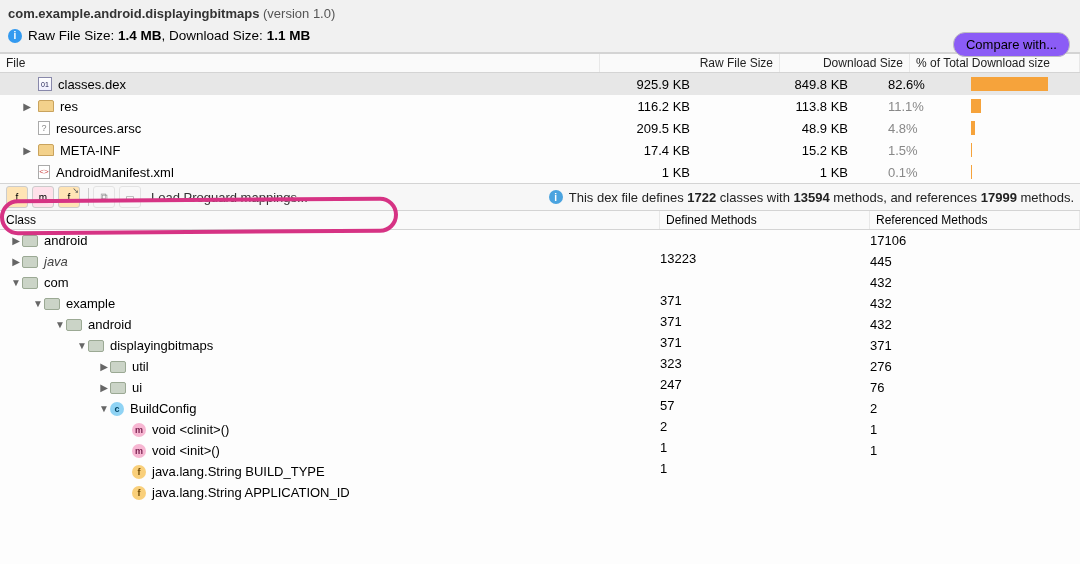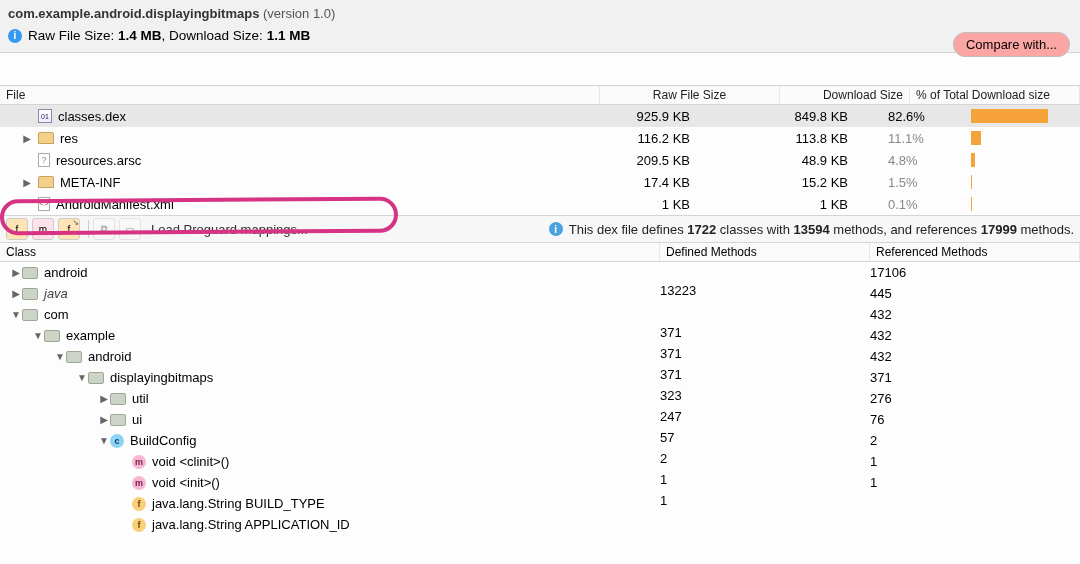--- a/index.html
+++ b/index.html
@@ -40,44 +40,43 @@
     background:#339af0; color:#fff;
     border-radius:50%;
     font-size:10px;
     font-weight:bold;
     margin-right:6px;
   }
   .compare-btn {
     position:absolute;
     right:10px;
     top:32px;
-    background:#fca5a5;
+    background:#8b5cf6;
     border:1px solid #c0c0c0;
     border-radius:12px;
     padding:4px 12px;
     font-size:13px;
     cursor:pointer;
   }
 
   
   .cols-header {
     display:flex;
     border-bottom:1px solid #d4d4d4;
     border-top:1px solid #d4d4d4;
     background:#fafafa;
     font-size:12px;
     color:#222;
-    margin-top:32px;
   }
   .cols-header > div {
     padding:2px 6px;
     border-right:1px solid #e8e8e8;
   }
   .col-file { flex:1; }
-  .col-raw { width:180px; text-align:center; }
+  .col-raw { width:180px; text-align:right; }
   .col-dl  { width:130px; text-align:right; }
   .col-pct { width:170px; text-align:left; }
   .file-rows { }
   .file-row {
     display:flex;
     align-items:center;
     font-size:13px;
     height:22px;
     gap:28px;
   }

